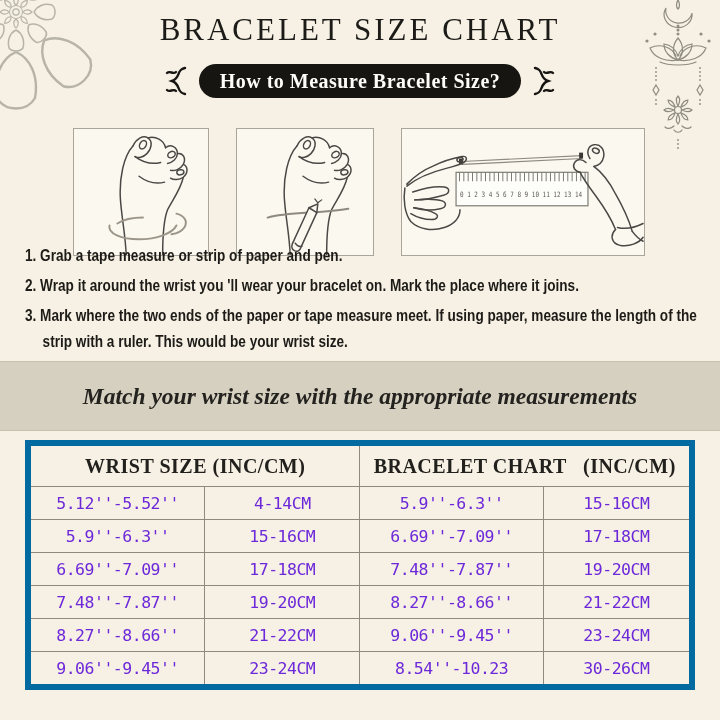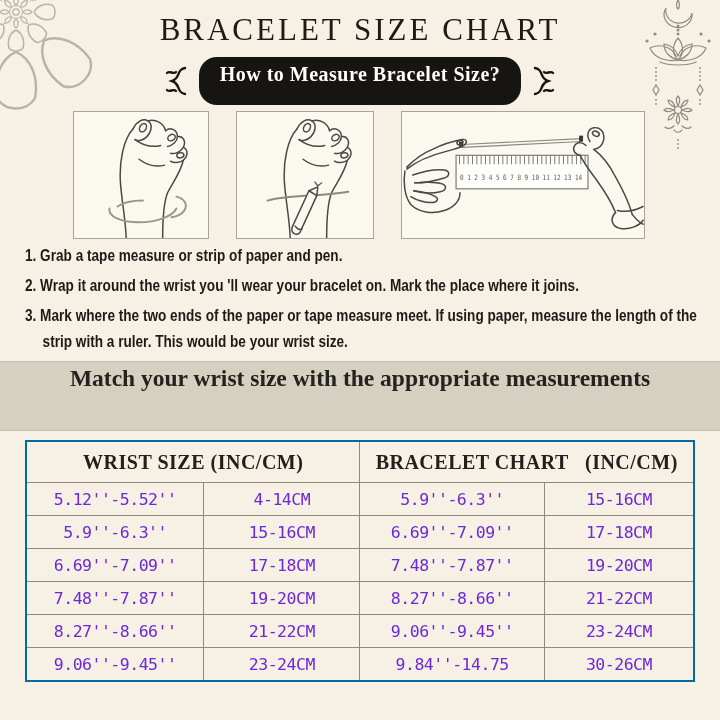--- a/index.html
+++ b/index.html
@@ -17,56 +17,56 @@
     position:absolute;top:12px;left:0;width:720px;text-align:center;
     font-family:"Liberation Serif",serif;font-size:31px;font-weight:400;
     letter-spacing:3px;color:#1d1b18;white-space:nowrap;
   }
   
   .badge-row{
     position:absolute;top:62px;left:0;width:720px;height:38px;
     display:flex;align-items:center;justify-content:center;gap:11px;
   }
   .pill{
-    background:#171512;color:#fffdf8;border-radius:18px;height:48px;
+    background:#171512;color:#fffdf8;border-radius:18px;height:34px;
     line-height:34px;padding:0 21px;
     font-family:"Liberation Serif",serif;font-weight:700;font-size:20px;
     letter-spacing:0.5px;white-space:nowrap;
   }
   
   .illu{
-    position:absolute;top:111px;height:128px;background:#fbf8f0;
+    position:absolute;top:128px;height:128px;background:#fbf8f0;
     border:1px solid #a9a59b;box-sizing:border-box;
   }
   .illu1{left:73px;width:136px;}
   .illu2{left:236px;width:138px;}
   .illu3{left:401px;width:244px;}
   
   .instructions{
     position:absolute;left:25px;top:243px;width:845px;
     transform:scaleX(0.8);transform-origin:left top;
     font-size:17px;font-weight:700;color:#1d1b17;line-height:26px;
   }
   .instructions .item{margin-bottom:4px;}
   .instructions .hang{padding-left:22px;text-indent:-22px;}
   
   .banner{
     position:absolute;left:0;top:361px;width:720px;height:70px;
     background:#d6d0c1;border-top:1px solid #c7c1b0;border-bottom:1px solid #c7c1b0;
-    box-sizing:border-box;display:flex;flex-direction:row;justify-content:center;
+    box-sizing:border-box;display:flex;flex-direction:column;justify-content:center;
     text-align:center;font-family:"Liberation Serif",serif;font-weight:700;
-    font-size:23.5px;line-height:32px;color:#24221e;
+    font-size:23.5px;line-height:32px;color:#24221e;font-style:italic;
   }
   
   .size-table{
     position:absolute;left:25px;top:440px;width:670px;
     border-collapse:collapse;table-layout:fixed;
   }
   .size-table,.size-table th,.size-table td{border:1px solid #8d897f;}
-  .size-table{border:2px solid #0369a1;}
+  .size-table{border:6px solid #0369a1;}
   .size-table th{
     height:38px;font-family:"Liberation Serif",serif;font-weight:700;
     font-size:20px;letter-spacing:0.5px;color:#22201c;white-space:pre;
     text-align:center;
   }
   .size-table td{
     height:30px;text-align:center;
     font-family:"DejaVu Sans Mono",monospace;font-size:16.5px;
     letter-spacing:-0.5px;color:#6d28d9;white-space:nowrap;
   }
@@ -310,20 +310,20 @@
     </tr>
     <tr>
       <td>8.27''-8.66''</td>
       <td>21-22CM</td>
       <td>9.06''-9.45''</td>
       <td>23-24CM</td>
     </tr>
     <tr>
       <td>9.06''-9.45''</td>
       <td>23-24CM</td>
-      <td>9.84''-14.75</td>
+      <td>8.54''-10.23</td>
       <td>30-26CM</td>
     </tr>
   </tbody>
     </table>
 
 
 </div>
 
 </body></html>

